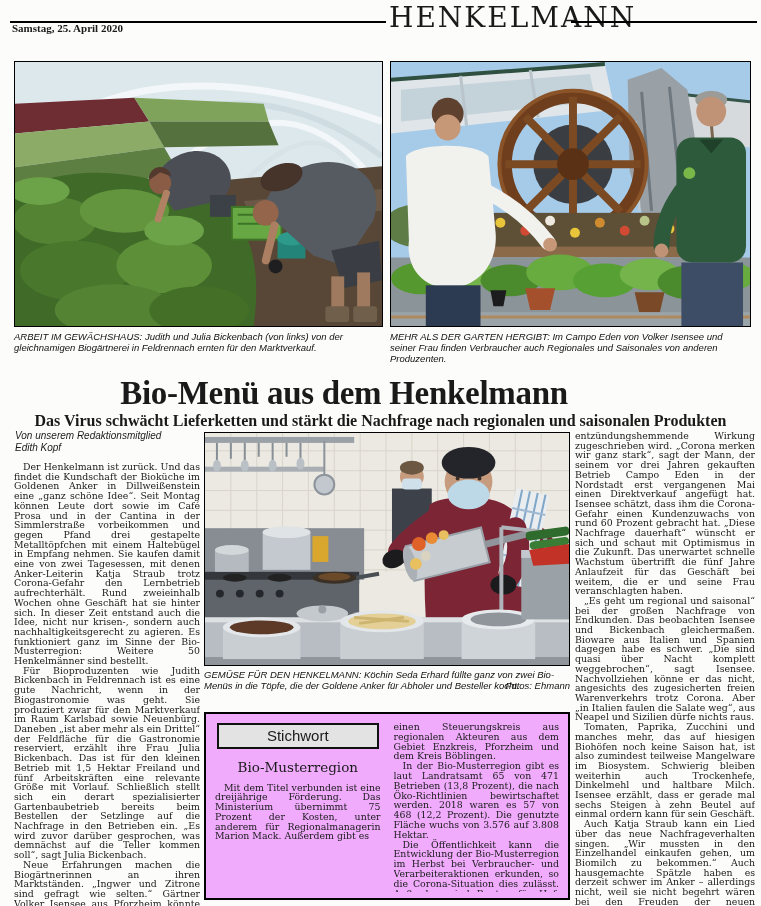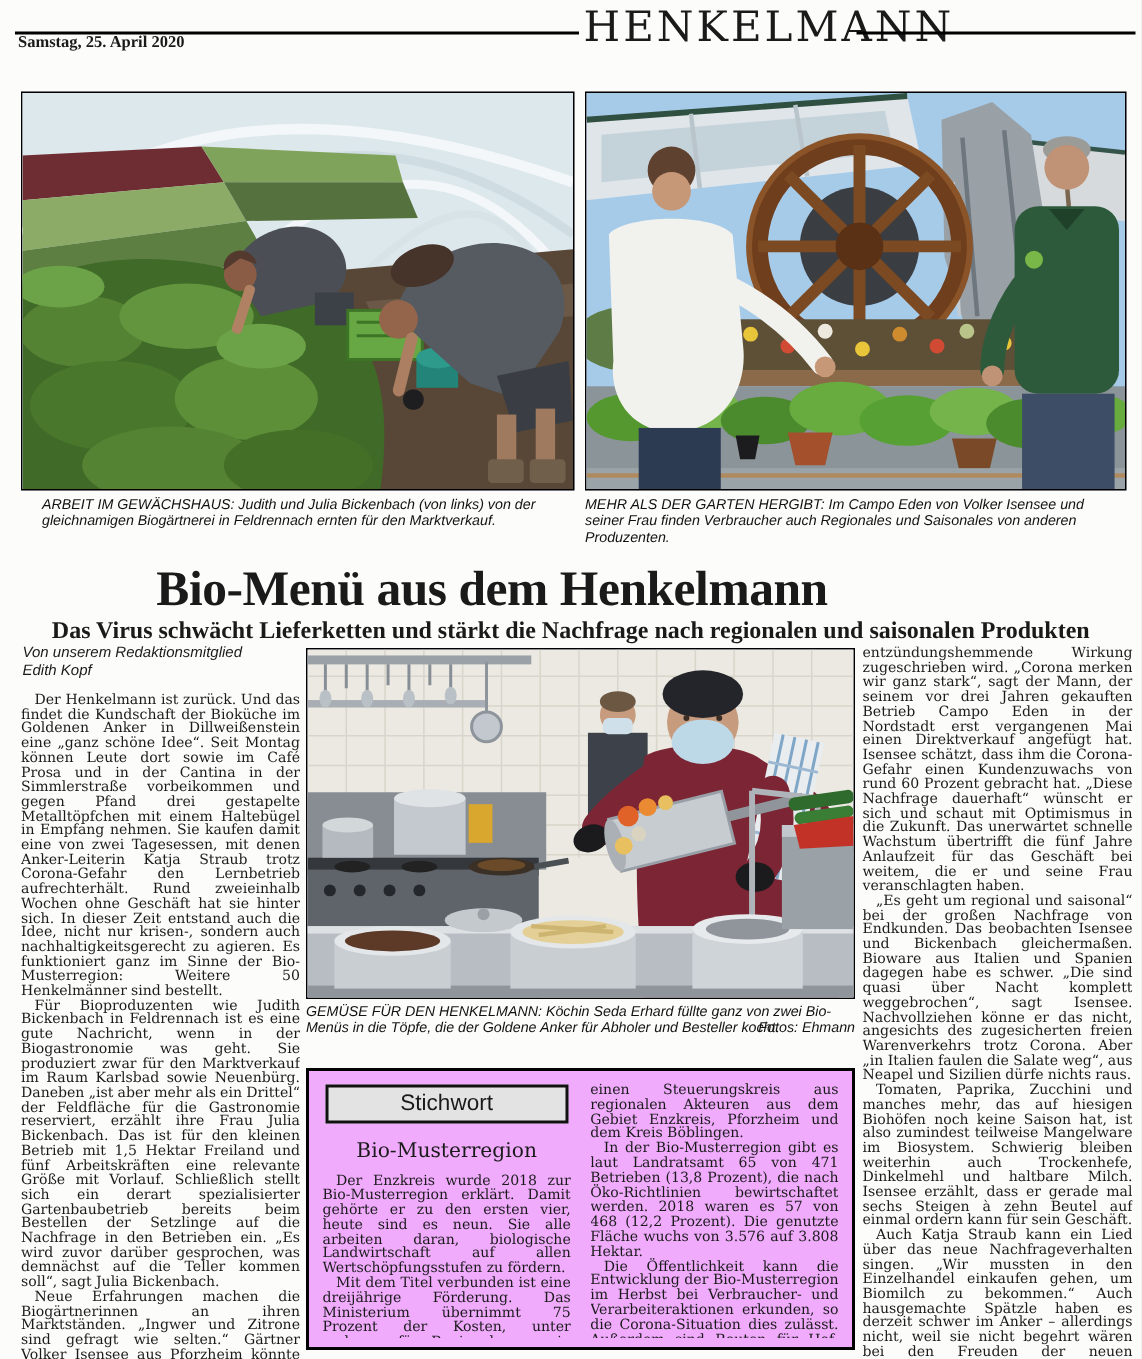--- a/index.html
+++ b/index.html
@@ -14,28 +14,28 @@
   .section{position:absolute;left:389px;top:3px;font:400 28px/1.1 "DejaVu Serif",serif;letter-spacing:2px;}
 
   
   figure{position:absolute;margin:0;border:1px solid #000;box-sizing:border-box;background:#dde;}
   figure svg{display:block;width:100%;height:100%;}
   #photo-greenhouse{left:14px;top:61px;width:369px;height:266px;}
   #photo-garden{left:390px;top:61px;width:361px;height:266px;}
   #photo-kitchen{left:204px;top:432px;width:366px;height:234px;}
 
   .caption{position:absolute;font:italic 9.5px/11.2px "Liberation Sans",sans-serif;color:#111;}
-  #caption-greenhouse{left:28px;top:331px;width:369px;font-style:italic;}
+  #caption-greenhouse{left:14px;top:331px;width:369px;font-style:italic;}
   #caption-garden{left:390px;top:331px;width:361px;}
   #caption-kitchen{left:204px;top:669px;width:366px;}
   .caption .credit{position:absolute;right:0;bottom:0;}
 
   
   .headline{position:absolute;left:0;top:355px;width:656px;text-align:center;
-            font:700 33px/1 "Liberation Serif",serif;letter-spacing:-0.3px;}
+            font:700 33px/1 "Liberation Serif",serif;letter-spacing:-0.3px;padding-left:16px;}
   .subheadline{position:absolute;left:0;top:398px;width:761px;text-align:center;
             font:700 16px/1.2 "Liberation Serif",serif;}
 
   .byline{position:absolute;left:15px;top:430px;font:italic 10px/11.5px "Liberation Sans",sans-serif;}
 
   
   .body-col{position:absolute;font:9.4px/9.7px "DejaVu Serif",serif;text-align:justify;
             hyphens:auto;-webkit-hyphens:auto;word-spacing:-0.2px;}
   #col1{left:14px;top:462px;width:186px;height:444px;overflow:hidden;}
   #col4{left:575px;top:431px;width:180px;height:475px;overflow:hidden;}
@@ -370,21 +370,20 @@
   <div class="caption" id="caption-kitchen">
     <span>GEMÜSE FÜR DEN HENKELMANN:</span>
     <span>Köchin Seda Erhard füllte ganz von zwei Bio-Menüs in die Töpfe, die der Goldene Anker für Abholer und Besteller kocht.</span>
     <span class="credit">Fotos: Ehmann</span>
   </div>
 
   <aside class="kw-box">
     <div class="kw-col" lang="de">
       <div class="kw-label">Stichwort</div>
       <div class="kw-title">Bio-Musterregion</div>
-      <p>Der Enzkreis wurde 2018 zur Bio-Musterregion erklärt. Damit gehörte er zu den ersten vier, heute sind es neun. Sie alle arbeiten daran, biologische Landwirtschaft auf allen Wertschöpfungsstufen zu fördern.</p>
       <p>Mit dem Titel verbunden ist eine dreijährige Förderung. Das Ministerium übernimmt 75 Prozent der Kosten, unter anderem für Regionalmanagerin Marion Mack. Außerdem gibt es</p>
     </div>
     <div class="kw-col" lang="de">
       <p class="cont">einen Steuerungskreis aus regionalen Akteuren aus dem Gebiet Enzkreis, Pforzheim und dem Kreis Böblingen.</p>
       <p>In der Bio-Musterregion gibt es laut Landratsamt 65 von 471 Betrieben (13,8 Prozent), die nach Öko-Richtlinien bewirtschaftet werden. 2018 waren es 57 von 468 (12,2 Prozent). Die genutzte Fläche wuchs von 3.576 auf 3.808 Hektar.</p>
       <p>Die Öffentlichkeit kann die Entwicklung der Bio-Musterregion im Herbst bei Verbraucher- und Verarbeiteraktionen erkunden, so die Corona-Situation dies zulässt. Außerdem sind Routen für Hof-Radtouren geplant.</p>
 
     </div>
   </aside>
 

